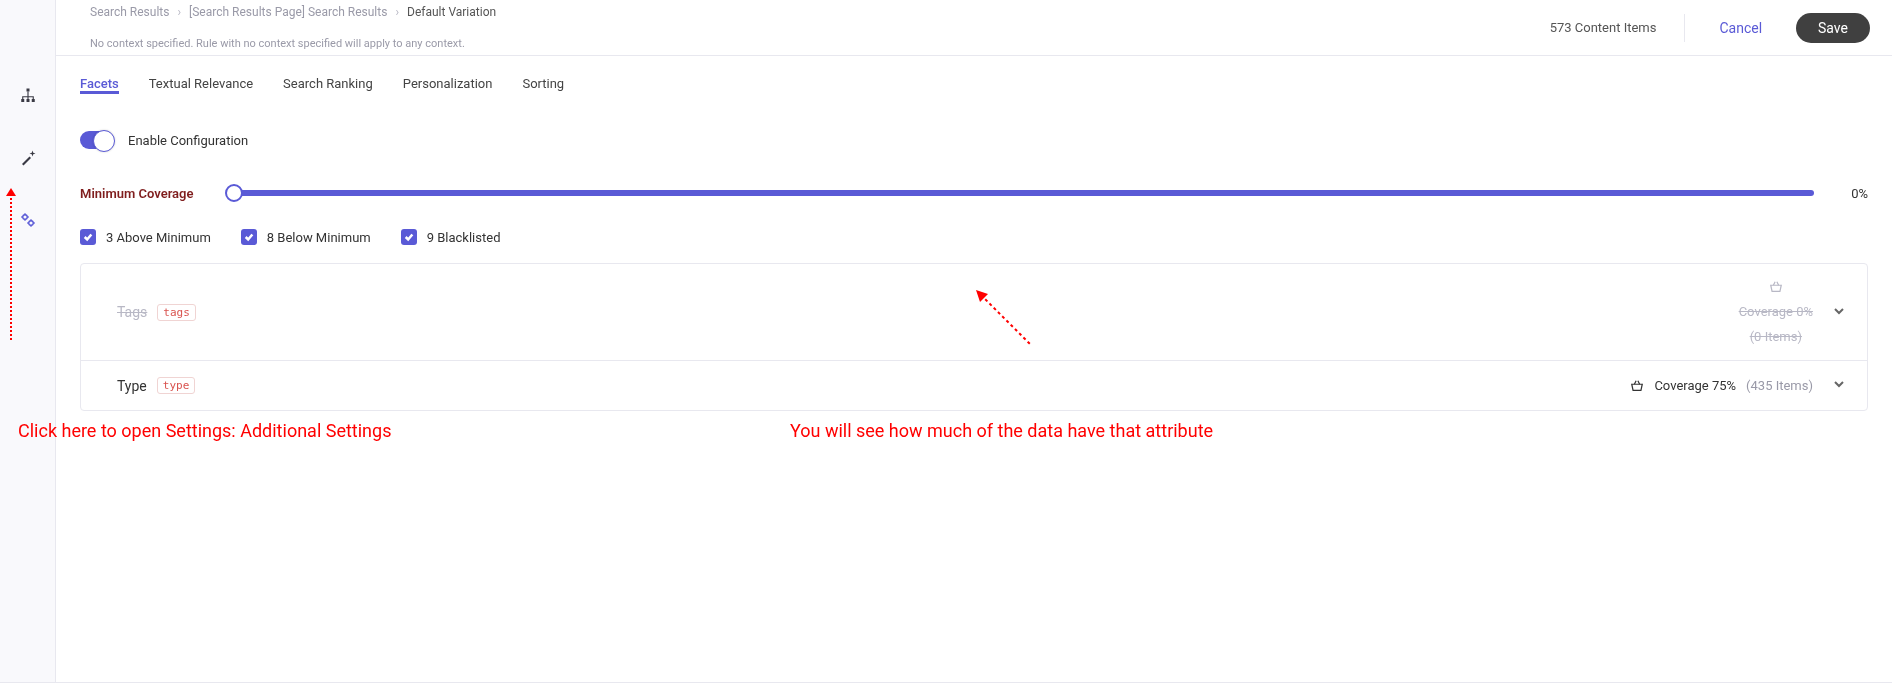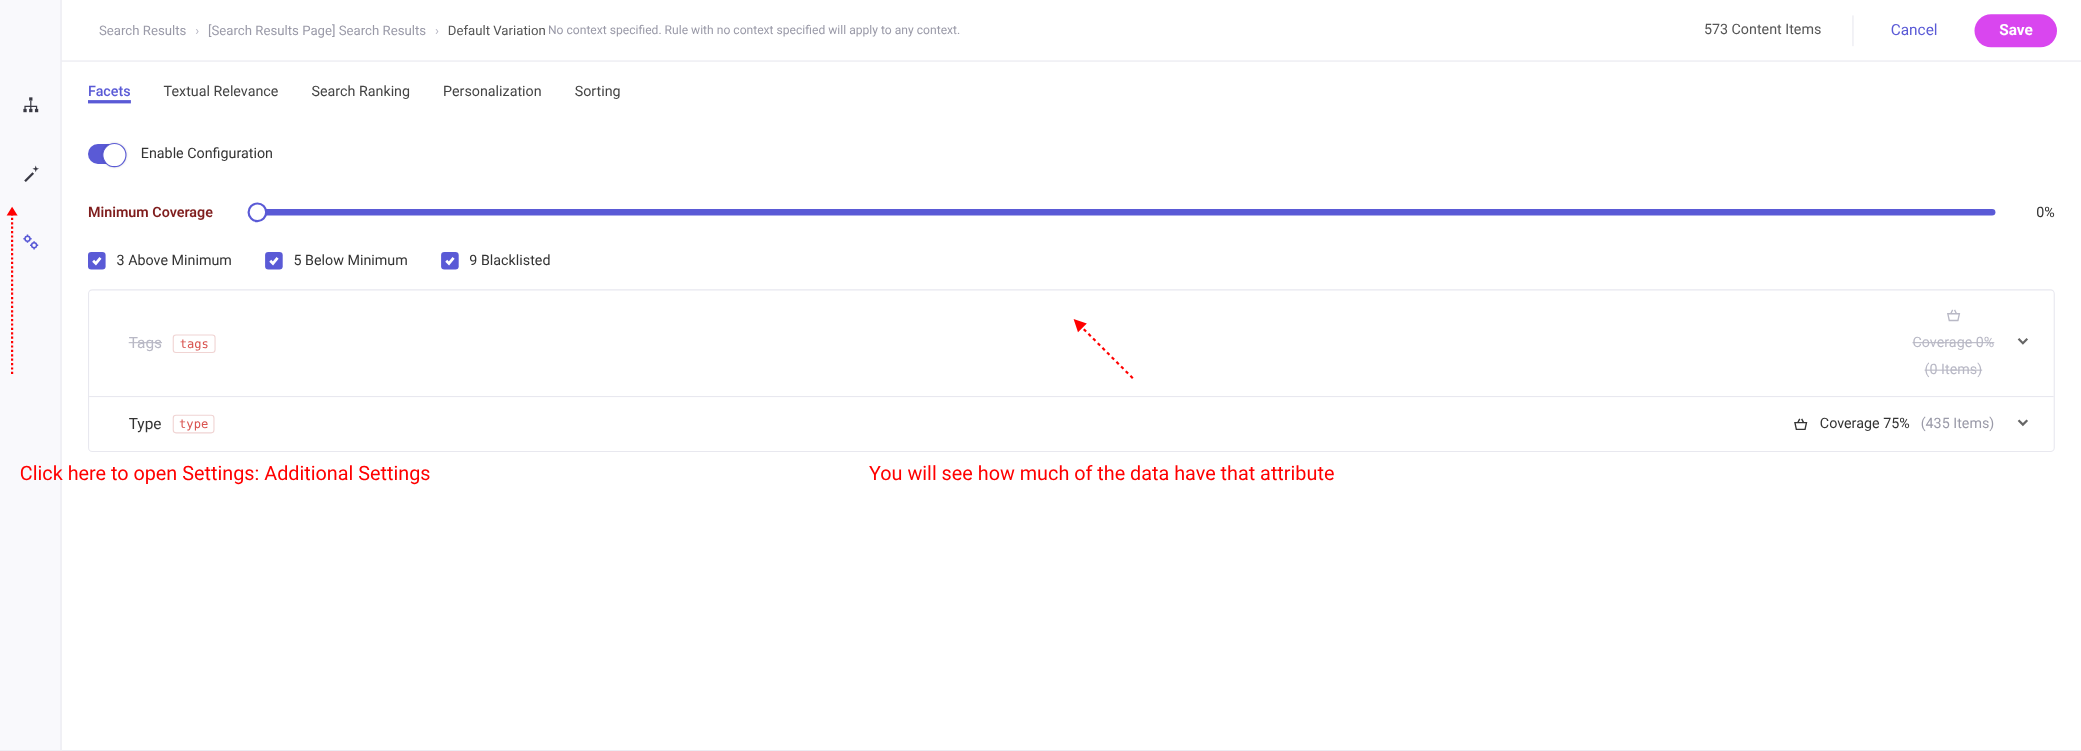--- a/index.html
+++ b/index.html
@@ -18,29 +18,29 @@
   body{margin:0;background:var(--bg);color:var(--text);font-size:13px;}
   .app{display:flex;min-height:683px;width:1892px;border-bottom:1px solid var(--border);}
   
   .sidebar{width:56px;background:var(--sidebar);border-right:1px solid var(--border);display:flex;flex-direction:column;align-items:center;padding-top:76px;position:relative;}
   .side-ico{width:56px;height:40px;display:flex;align-items:center;justify-content:center;color:#3a3a44;margin-bottom:22px;cursor:pointer;}
   .side-ico.active{color:var(--purple);}
   .side-ico svg{width:18px;height:18px;}
   
   .topbar{position:absolute;left:0;top:0;right:0;height:56px;display:flex;align-items:center;padding:0 22px;border-bottom:1px solid var(--border);background:#fff;}
   .avatar{width:28px;height:28px;border-radius:50%;background:#fff;border:2px solid #1a43a8;color:#1a43a8;display:flex;align-items:center;justify-content:center;font-size:12px;font-weight:600;margin-right:40px;flex:0 0 auto;}
-  .crumbs{display:flex;flex-direction:row;gap:2px;}
+  .crumbs{display:flex;flex-direction:column;gap:18px;}
   .crumb-row{display:flex;align-items:center;gap:8px;font-size:12px;color:var(--muted);}
   .crumb-row .sep{color:var(--muted2);}
   .crumb-row .cur{color:#555;}
   .context-note{font-size:11px;color:var(--muted);}
   .top-right{margin-left:auto;display:flex;align-items:center;gap:28px;}
   .count{color:#555;font-size:13px;}
   .cancel{color:var(--purple);background:none;border:none;font-size:14px;cursor:pointer;}
-  .save{background:#d946ef;color:#fff;border:none;border-radius:16px;padding:7px 22px;font-size:14px;cursor:pointer;font-weight:bold;}
+  .save{background:#404040;color:#fff;border:none;border-radius:16px;padding:7px 22px;font-size:14px;cursor:pointer;}
   .vsep{width:1px;height:28px;background:var(--border);}
   
   .main{flex:1;padding:76px 24px 24px 24px;position:relative;}
   .tabs{display:flex;gap:30px;border-bottom:1px solid transparent;margin-bottom:36px;}
   .tab{padding:0 0 0 0;font-size:13px;color:#444;cursor:pointer;border-bottom:3px solid transparent;}
   .tab.active{color:var(--purple);border-bottom-color:var(--purple);font-weight:500;}
   
   .toggle-row{display:flex;align-items:center;gap:14px;margin-bottom:34px;}
   .toggle{width:34px;height:18px;border-radius:10px;background:var(--purple);position:relative;cursor:pointer;}
   .toggle::after{content:"";position:absolute;right:-1px;top:-1px;width:20px;height:20px;border-radius:50%;background:#fff;border:1px solid var(--purple);box-shadow:0 0 2px rgba(0,0,0,.2);}
@@ -160,21 +160,21 @@
             </svg>
           </span>
         <span>3 Above Minimum</span>
       </label>
       <label class="fchk">
         <span class="chkbox">
             <svg viewBox="0 0 12 12">
               <polyline points="2,6 5,9 10,3"></polyline>
             </svg>
           </span>
-        <span>5 Below Minimum</span>
+        <span>8 Below Minimum</span>
       </label>
       <label class="fchk">
         <span class="chkbox">
             <svg viewBox="0 0 12 12">
               <polyline points="2,6 5,9 10,3"></polyline>
             </svg>
           </span>
         <span>9 Blacklisted</span>
       </label>
     </div>

